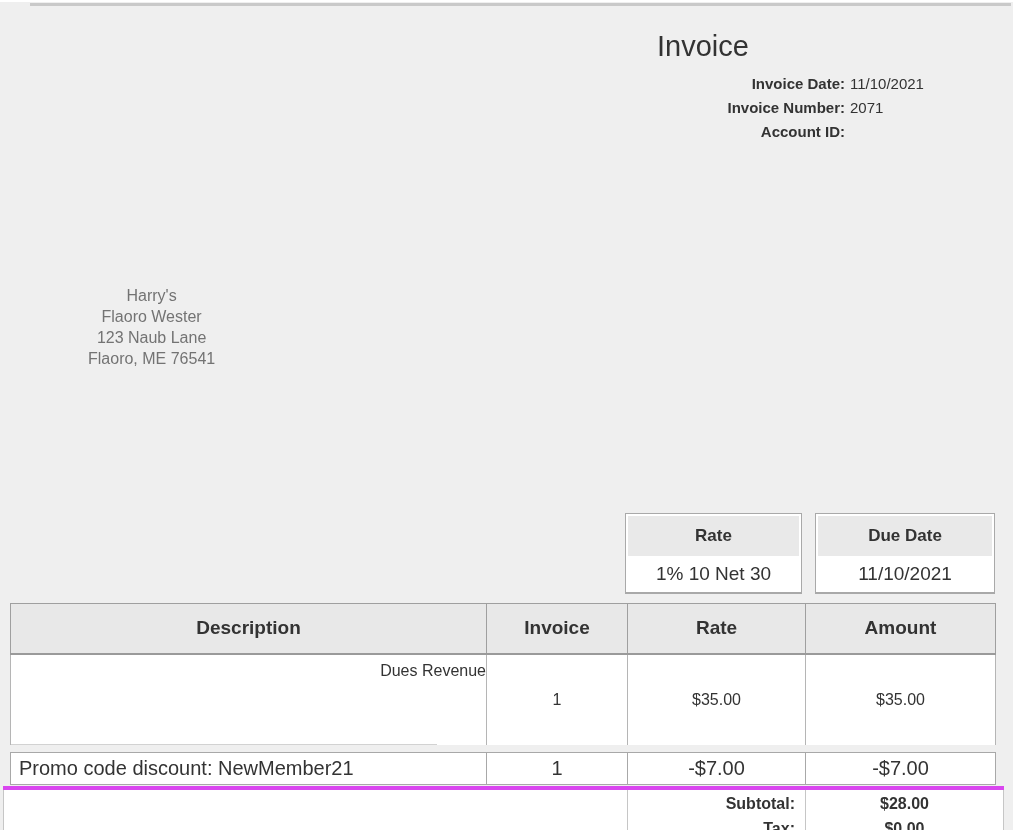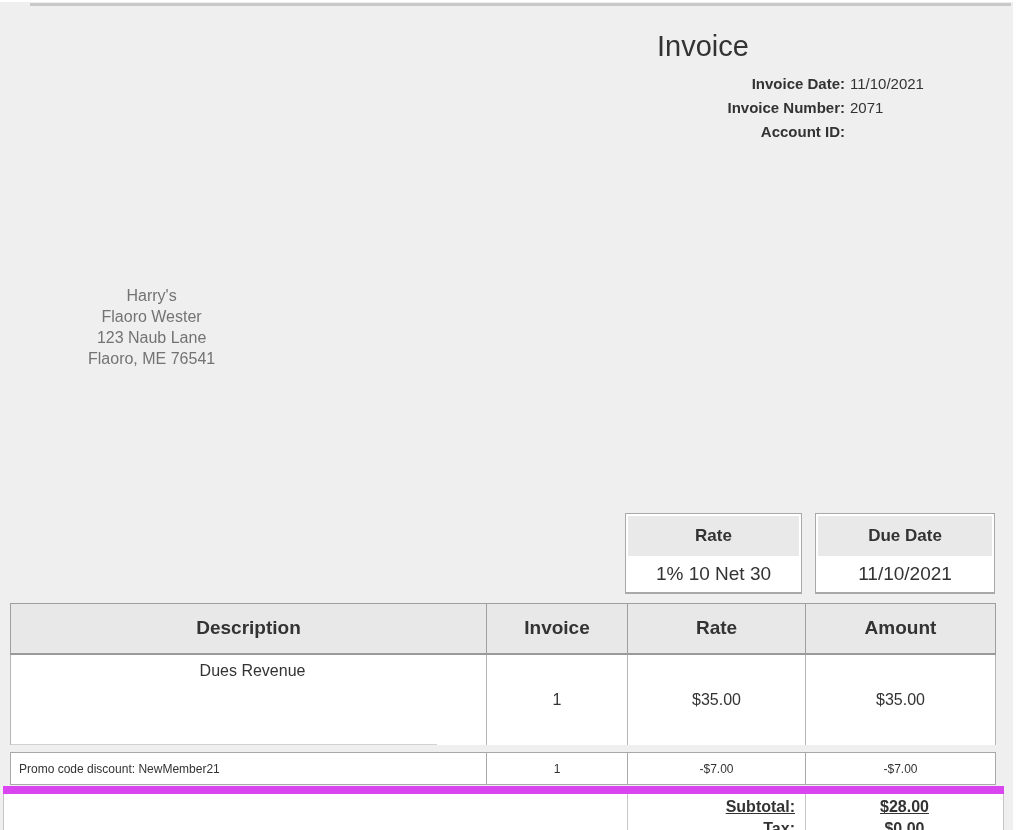--- a/index.html
+++ b/index.html
@@ -26,38 +26,38 @@
   .mini.duedate { left:815px; top:513px; width:180px; }
   .mini th { background:#e9e9e9; font-size:17px; font-weight:bold; height:40px; }
   .mini td { background:#ffffff; font-size:19px; height:32px; }
 
   
   table.items { position:absolute; left:10px; top:603px; width:985px; border-collapse:collapse; table-layout:fixed; }
   table.items th { background:#e8e8e8; font-size:19px; font-weight:bold; height:50px; text-align:center;
                    border:1px solid #9f9f9f; border-bottom:2px solid #9a9a9a; }
   table.items td { background:#ffffff; font-size:16px; height:91px; text-align:center; vertical-align:middle;
                    border:1px solid #b5b5b5; border-top:none; border-bottom:none; }
-  table.items td.desc { text-align:center; vertical-align:top; padding:7px 0 0 8px; position:relative; }
+  table.items td.desc { text-align:right; vertical-align:top; padding:7px 0 0 8px; position:relative; }
   .frag-line { margin-top:7px; height:4px; overflow:hidden; }
   .desc-underline { position:absolute; left:0; bottom:0; width:426px; border-bottom:1px solid #d2d2d2; }
 
   
   table.promo { position:absolute; left:10px; top:752px; width:985px; border-collapse:collapse; table-layout:fixed; }
-  table.promo td { background:#ffffff; font-size:12px; height:32px; text-align:center;
+  table.promo td { background:#ffffff; font-size:20px; height:32px; text-align:center;
                    border:1px solid #a8a8a8; }
   table.promo td.desc { text-align:left; padding-left:8px; }
 
   
   table.totals { position:absolute; left:3px; width:1000px; border-collapse:collapse; table-layout:fixed; background:#fff; }
   table.totals td { background:#ffffff; font-size:16px; font-weight:bold; height:31px;
                     border:1px solid #c6c6c6; }
   table.totals td.tlabel { text-align:right; padding-right:10px; }
   table.totals td.tvalue { text-align:center; }
   table.subtotal { top:786px; }
-  table.subtotal td { border-top:8px solid #d946ef;text-decoration:underline; }
+  table.subtotal td { border-top:4px solid #d946ef; }
   table.tax { top:819px; height:40px; }
   table.tax td { border-top:none; height:40px; vertical-align:top; padding-top:1px; }
 </style>
 </head>
 <body>
 
 <div class="canvas">
   <div class="page-bg"></div>
   <div class="top-line"></div>
 

